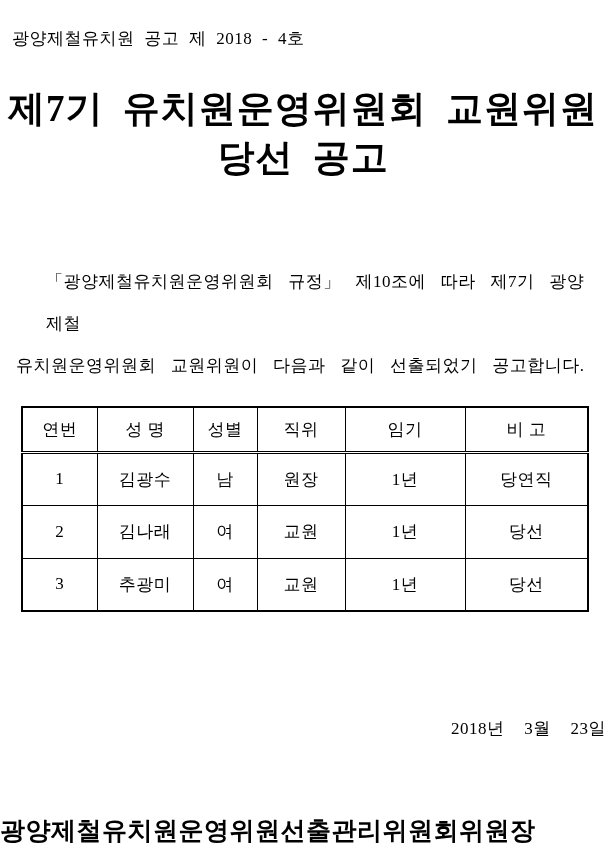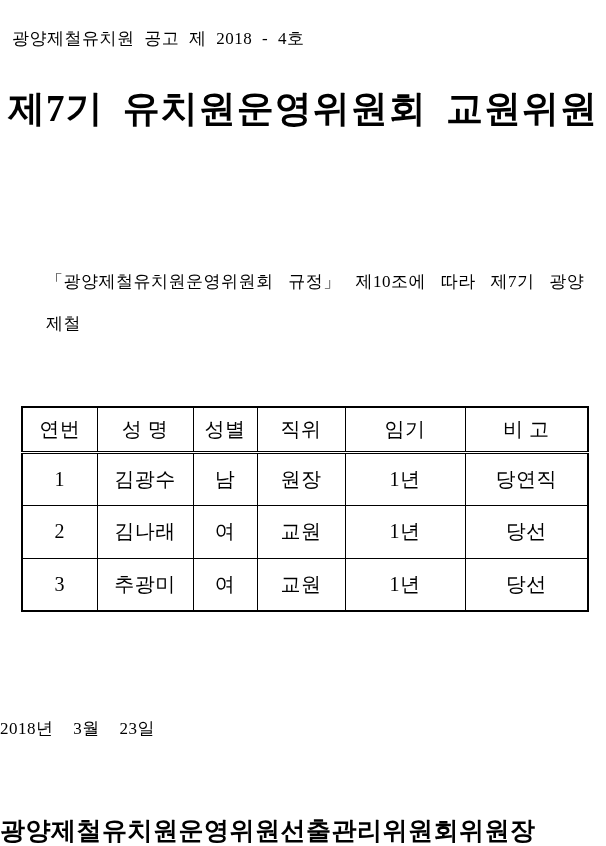--- a/index.html
+++ b/index.html
@@ -32,54 +32,56 @@
   .body-text .line-indent { padding-left:30px; }
   table.announce-table {
     position:absolute; top:388px; left:21px;
     width:566px;
     border-collapse:collapse; table-layout:fixed;
     border:2px solid #000;
   }
   .announce-table th, .announce-table td {
     border:1px solid #000;
     text-align:center; vertical-align:middle;
-    font-size:20px; font-weight:normal;
+    font-size:17px; font-weight:normal;
     letter-spacing:0.5px;
     padding:1px;
   }
   .announce-table thead th {
     height:45px;
     border-bottom:3px double #000;
   }
   .announce-table tbody td { height:53px; }
   .date-line {
     position:absolute; top:699px; left:0; width:100%;
-    text-align:left;
+    text-align:right;
     font-size:17px; word-spacing:15px; letter-spacing:0.5px;
   }
   .signer-line {
     position:absolute; top:796px; left:0; width:100%;
     text-align:left;
     font-size:25px; font-weight:bold; letter-spacing:0.5px;
     white-space:nowrap;
   }
 </style>
 </head>
 <body>
 
 <div class="page">
 
   <div class="doc-number">광양제철유치원 공고 제 2018 - 4호</div>
 
   <div class="title-block">
     <div>제7기 유치원운영위원회 교원위원</div>
+    <div>당선 공고</div>
   </div>
 
   <div class="body-text">
     <div class="line-indent">「광양제철유치원운영위원회 규정」 제10조에 따라 제7기 광양제철</div>
+    <div>유치원운영위원회 교원위원이 다음과 같이 선출되었기 공고합니다.</div>
   </div>
 
   <table class="announce-table">
     <colgroup>
       <col style="width:75px">
       <col style="width:96px">
       <col style="width:64px">
       <col style="width:88px">
       <col style="width:120px">
       <col style="width:123px">

